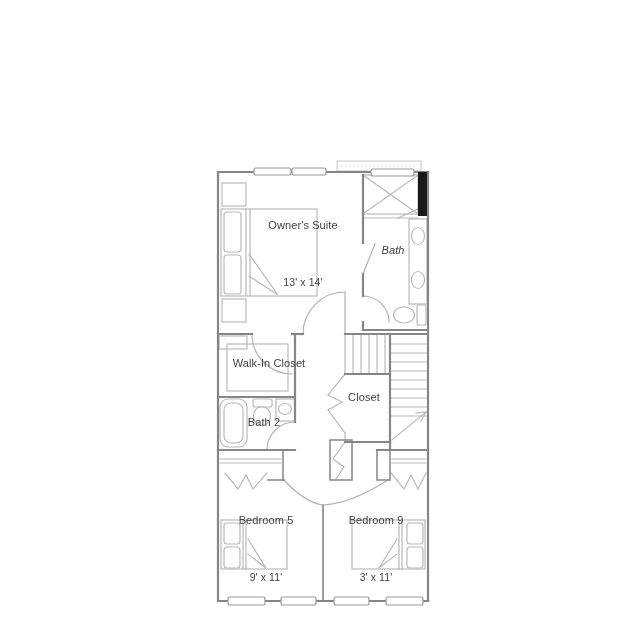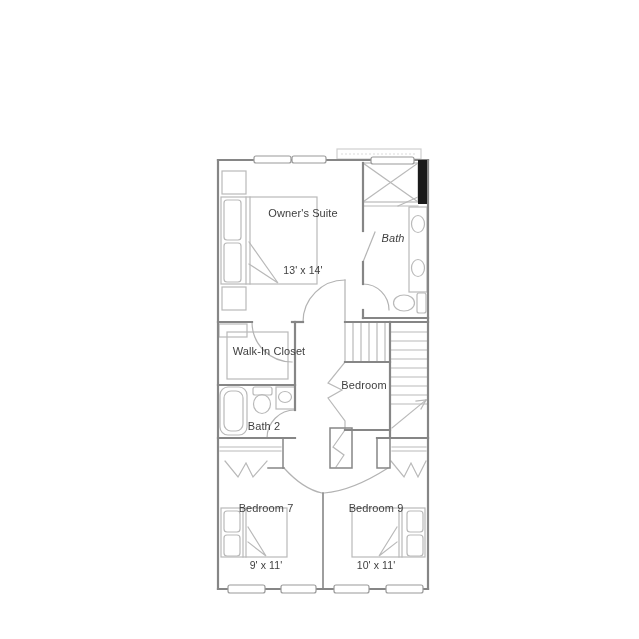--- a/index.html
+++ b/index.html
@@ -1,33 +1,33 @@
 <!DOCTYPE html>
 <html><head>
 <meta charset="utf-8">
 <style>
   html,body{margin:0;padding:0;}
   body{
     width:639px;height:639px;background:#ffffff;
     font-family:"Liberation Sans", sans-serif;
     position:relative;overflow:hidden;
   }
-  .plan-stage{position:absolute;left:0;top:0;width:639px;height:453px;}
+  .plan-stage{position:absolute;left:0;top:12px;width:639px;height:453px;}
   svg{position:absolute;left:0;top:0;}
   .room-label{
     position:absolute;transform:translate(-50%,-50%);
     color:#3f3f3f;text-align:center;white-space:nowrap;
     font-size:11px;line-height:1.2;letter-spacing:.1px;
   }
   .room-label .dims{font-size:10.5px;margin-top:44px;}
   
   .lbl-owners-suite{left:303px;top:242px;}
   .lbl-bath{left:393px;top:239px;font-style:italic;}
   .lbl-walk-in-closet{left:263px;top:352px;padding-left:12px;}
-  .lbl-bath-2{left:264px;top:411px;margin-top:16px;}
+  .lbl-bath-2{left:264px;top:411px;}
   .lbl-laundry{left:364px;top:386px;}
   .lbl-bedroom-2{left:266px;top:537px;}
   .lbl-bedroom-3{left:376px;top:537px;}
 </style>
 </head>
 <body>
 
 <div class="plan-stage">
 
   <svg width="639" height="639" viewBox="0 0 639 639">
@@ -232,26 +232,26 @@
 
   <div class="room-label lbl-walk-in-closet">
     <div>Walk-In Closet</div>
   </div>
 
   <div class="room-label lbl-bath-2">
     <div>Bath 2</div>
   </div>
 
   <div class="room-label lbl-laundry">
-    <div>Bedroom</div>
+    <div>Closet</div>
   </div>
 
   <div class="room-label lbl-bedroom-2">
-    <div>Bedroom 7</div>
+    <div>Bedroom 5</div>
     <div class="dims">9' x 11'</div>
   </div>
 
   <div class="room-label lbl-bedroom-3">
     <div>Bedroom 9</div>
-    <div class="dims">10' x 11'</div>
+    <div class="dims">3' x 11'</div>
   </div>
 
 </div>
 
 </body></html>

